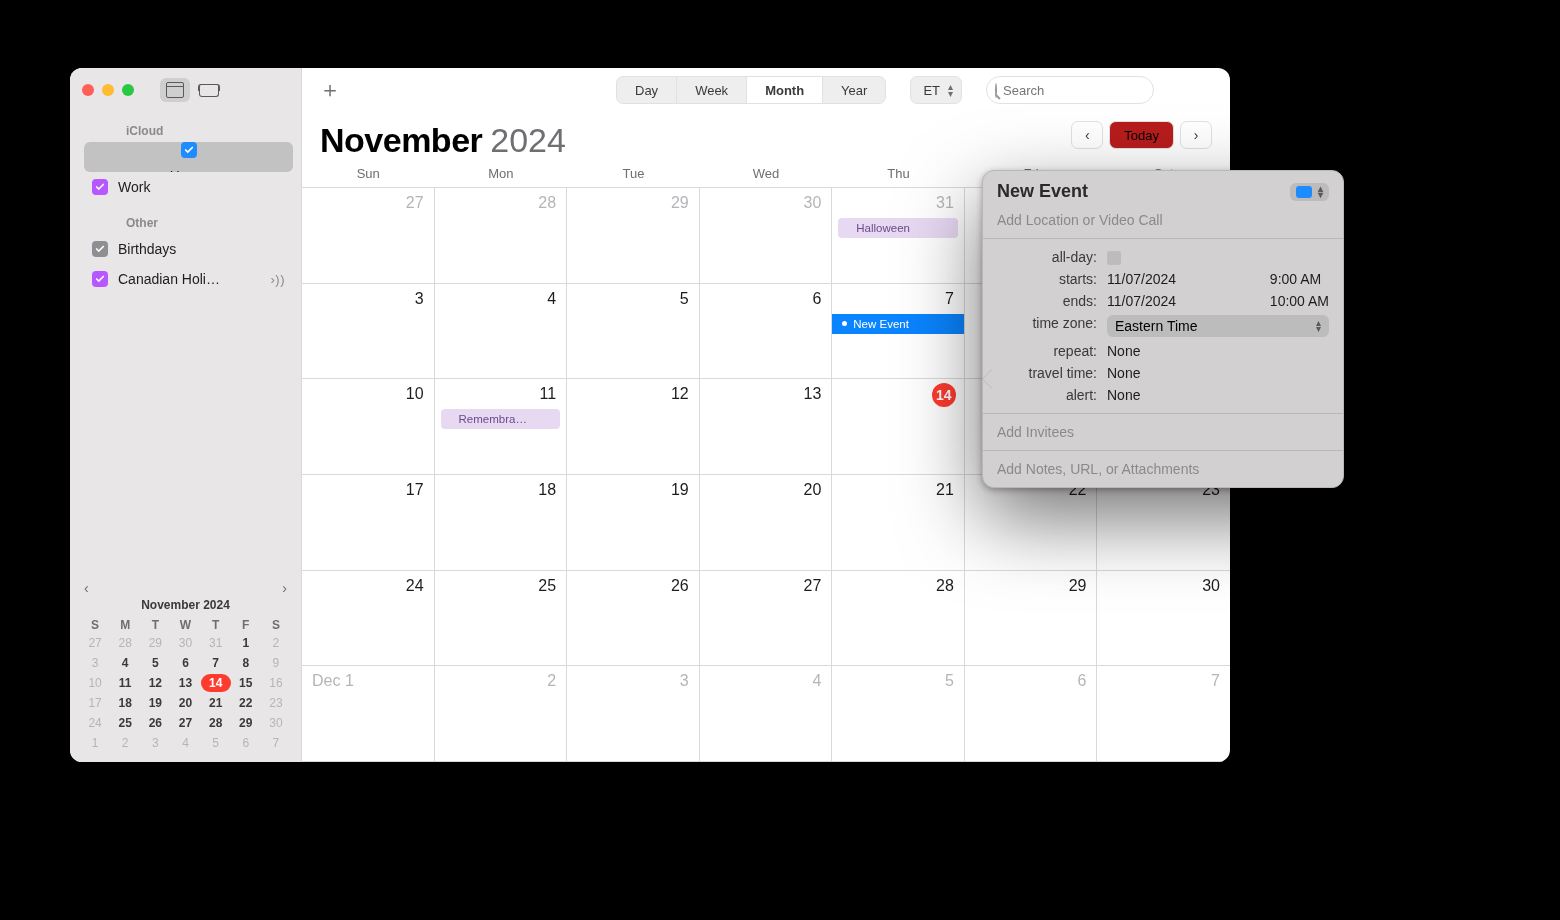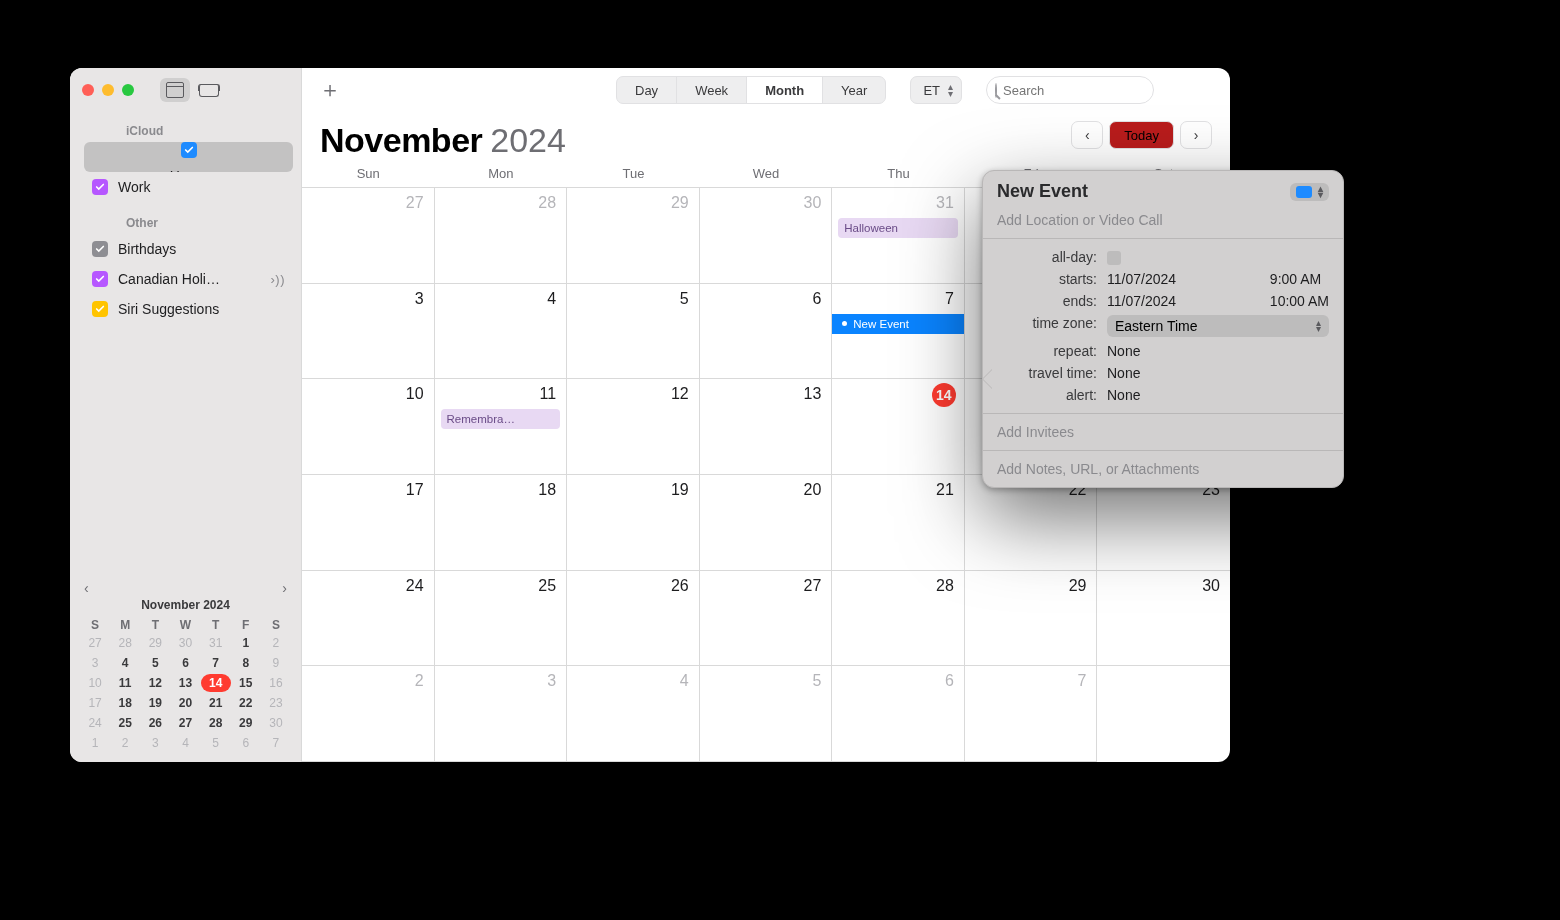--- a/index.html
+++ b/index.html
@@ -170,21 +170,21 @@
   }
   .daynum.dim{color:var(--text-dim);}
   .daynum.label{left:10px;right:auto;}
   .daynum.today{
     background:var(--today-red);color:#fff;border-radius:50%;
     width:24px;height:24px;display:flex;align-items:center;justify-content:center;
     top:4px;right:8px;font-weight:700;font-size:14px;
   }
   .evt{
     margin-top:26px;height:18px;border-radius:4px;
-    font-size:11.5px;padding:1px 6px;white-space:nowrap;overflow:hidden;text-overflow:ellipsis;
+    font-size:11.5px;padding:1px 18px;white-space:nowrap;overflow:hidden;text-overflow:ellipsis;
     display:flex;align-items:center;
   }
   .evt.purple{background:var(--event-purple);color:var(--event-purple-text);}
   .evt.blue{background:var(--event-blue);color:#fff;margin-left:-6px;margin-right:-6px;border-radius:0;padding-left:10px;position:relative;}
   .evt.blue::before{content:"";width:5px;height:5px;background:#fff;border-radius:50%;margin-right:6px;}
   .evt.blue::after{content:"";position:absolute;right:-8px;top:0;border:9px solid transparent;border-left-color:var(--event-blue);}
 
   
   .popover{
     position:absolute;
@@ -278,28 +278,20 @@
           <span>Birthdays</span>
         </div>
         <div class="sb-item">
           <span class="chk" style="background:var(--chk-purple)">
             <svg viewBox="0 0 12 12">
                 <path d="M2 6l2.5 2.5L10 3" stroke="#fff" stroke-width="2" fill="none" stroke-linecap="round"></path>
               </svg>
           </span>
           <span>Canadian Holi…</span>
           <span class="share-ind">›))</span>
-        </div>
-        <div class="sb-item">
-          <span class="chk" style="background:var(--chk-yellow)">
-            <svg viewBox="0 0 12 12">
-                <path d="M2 6l2.5 2.5L10 3" stroke="#fff" stroke-width="2" fill="none" stroke-linecap="round"></path>
-              </svg>
-          </span>
-          <span>Siri Suggestions</span>
         </div>
       </div>
 
       <div class="mini">
         <div class="mini-head">
           <span class="mini-nav">‹</span>
           <span class="mini-title">November 2024</span>
           <span class="mini-nav">›</span>
         </div>
         <div class="mini-grid" id="mini-grid">
@@ -497,20 +489,23 @@
           <div class="cell">
             <div class="daynum">28</div>
           </div>
           <div class="cell">
             <div class="daynum">29</div>
           </div>
           <div class="cell">
             <div class="daynum">30</div>
           </div>
           <div class="cell">
+            <div class="daynum dim label">Dec 1</div>
+          </div>
+          <div class="cell">
             <div class="daynum dim">2</div>
           </div>
           <div class="cell">
             <div class="daynum dim">3</div>
           </div>
           <div class="cell">
             <div class="daynum dim">4</div>
           </div>
           <div class="cell">
             <div class="daynum dim">5</div>

